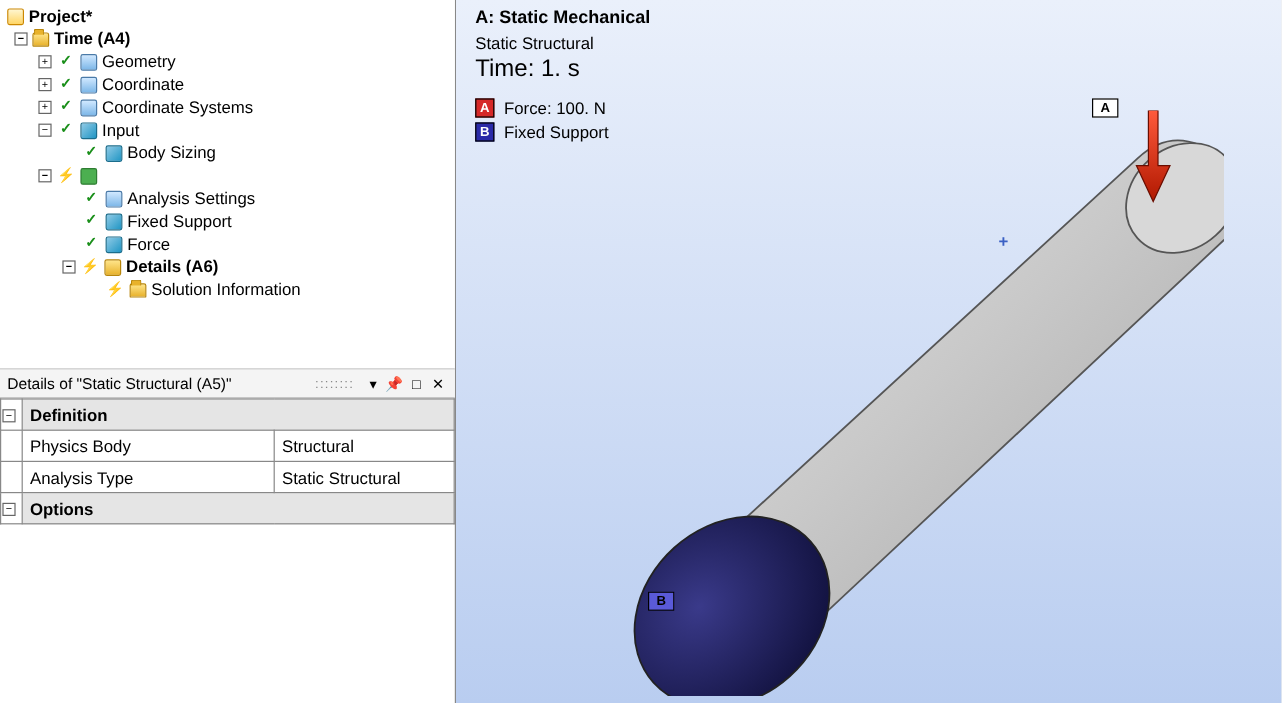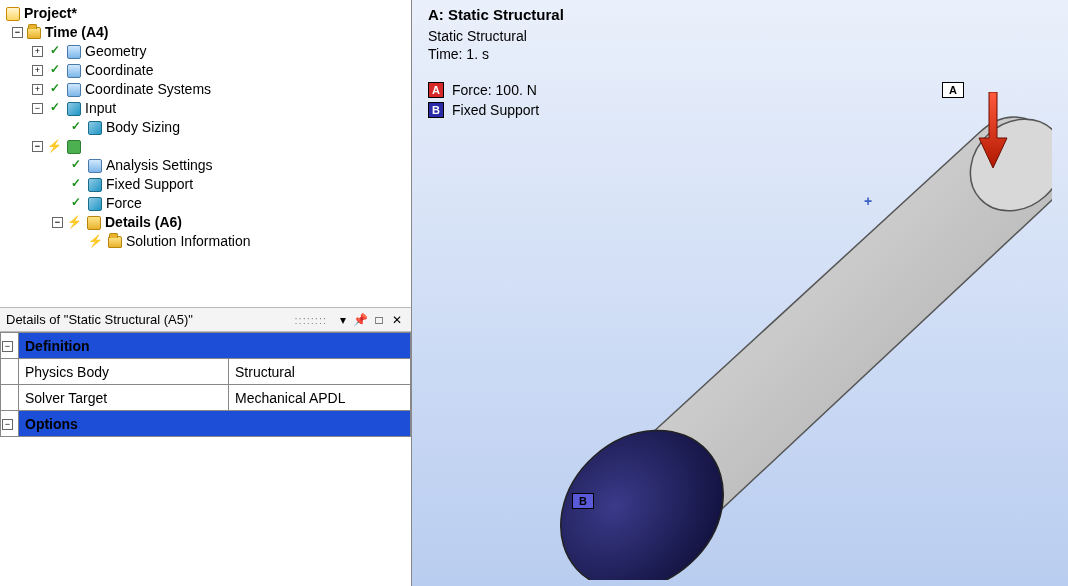--- a/index.html
+++ b/index.html
@@ -5,21 +5,21 @@
 * { box-sizing: border-box; margin: 0; padding: 0; }
 body {
   width: 1068px; height: 586px;
   font-family: "Segoe UI", Tahoma, sans-serif;
   font-size: 13px;
   background: #f0f0f0;
   display: flex;
   overflow: hidden;
 }
 .left-pane {
-  width: 412px; height: 100%;
+  width: 380px; height: 100%;
   background: #fff;
   border-right: 1px solid #888;
   display: flex; flex-direction: column;
 }
 .tree-area {
   flex: 0 0 308px;
   padding: 4px 6px;
   overflow: hidden;
   border-bottom: 1px solid #bbb;
   background: #fff;
@@ -65,38 +65,38 @@
   border-bottom: 1px solid #bbb;
   font-size: 13px;
 }
 .details-header .title { flex:1; }
 .details-header .dots { color:#888; letter-spacing:1px; font-size:11px; margin-right:6px;}
 .hdr-btn { width:16px; height:16px; display:inline-flex; align-items:center; justify-content:center; margin-left:2px; cursor:pointer; font-size:12px;}
 .details-table { border-collapse: collapse; width: 100%; font-size:14px; }
 .details-table tr { height: 26px; }
 .details-table td { border: 1px solid #888; padding: 2px 6px; background:#fff; }
 .details-table td.section {
-  font-weight: 700; background: #1d4ed8;
+  font-weight: 700; background: #e5e5e5;
 }
 .details-table td.toggle-cell {
   width: 18px; text-align:center; font-size:11px; padding:0;
   border-right: 1px solid #888;
 }
 .details-table td.key { width: 210px; }
 .chk { width:13px; height:13px; border:1px solid #666; display:inline-block; margin-right:6px; vertical-align:middle; }
 
 .viewport {
   flex: 1; height: 100%;
   position: relative;
   background: linear-gradient(#eaf0fb, #b9cdf0);
   overflow: hidden;
 }
 .vp-title { position:absolute; left:16px; top:6px; font-weight:700; font-size:15px; }
 .vp-sub   { position:absolute; left:16px; top:28px; font-size:14px; }
-.vp-time  { position:absolute; left:16px; top:46px; font-size:14px; }
+.vp-time  { position:absolute; left:16px; top:46px; font-size:20px; }
 .legend { position:absolute; left:16px; top:80px; }
 .legend-row { display:flex; align-items:center; height:20px; font-size:14px; }
 .swatch { width:16px; height:16px; border:1px solid #000; margin-right:8px; display:flex; align-items:center; justify-content:center; font-size:11px; font-weight:700; }
 .swatch.red { background:#d62828; color:#fff; }
 .swatch.blue { background:#2a2aa8; color:#fff; }
 
 .cylinder { position:absolute; left:120px; top:60px; width:520px; height:520px; }
 .tag { position:absolute; width:22px; height:16px; border:1px solid #000; font-size:11px; font-weight:700; display:flex; align-items:center; justify-content:center; }
 .tag.a { background:#fff; left:530px; top:82px; }
 .tag.b { background:#5a5ad8; color:#000; left:160px; top:493px; }
@@ -209,33 +209,33 @@
       <td class="toggle-cell"><span class="expander">−</span></td>
       <td class="section" colspan="2">Definition</td>
     </tr>
     <tr>
       <td class="toggle-cell"></td>
       <td class="key">Physics Body</td>
       <td>Structural</td>
     </tr>
     <tr>
       <td class="toggle-cell"></td>
-      <td class="key">Solver Target</td>
-      <td>Mechanical APDL</td>
+      <td class="key">Analysis Type</td>
+      <td>Static Structural</td>
     </tr>
     <tr>
       <td class="toggle-cell"><span class="expander">−</span></td>
       <td class="section" colspan="2">Options</td>
     </tr>
   </tbody>
     </table>
 </div>
 
 <div class="viewport">
-  <div class="vp-title">A: Static Structural</div>
+  <div class="vp-title">A: Static Mechanical</div>
   <div class="vp-sub">Static Structural</div>
   <div class="vp-time">Time: 1. s</div>
 
   <div class="legend">
     <div class="legend-row">
       <span class="swatch red">A</span>
       <span>Force: 100. N</span>
     </div>
     <div class="legend-row">
       <span class="swatch blue">B</span>

